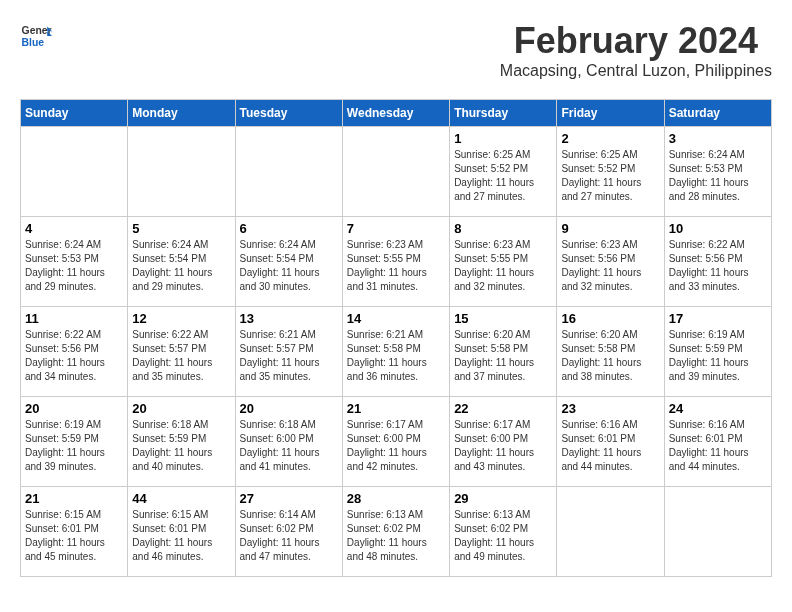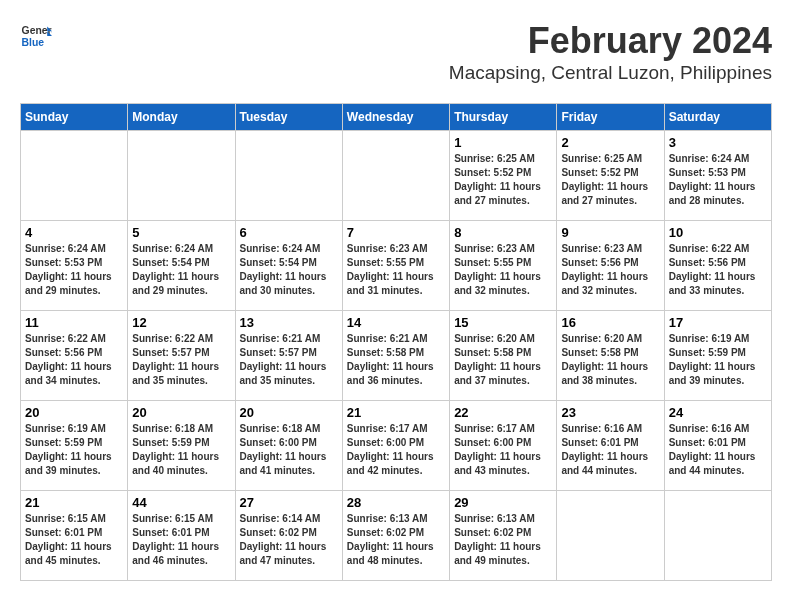--- a/index.html
+++ b/index.html
@@ -19,29 +19,29 @@
     .logo {
       display: flex;
       align-items: center;
       gap: 4px;
     }
     .logo-icon {
       width: 32px;
       height: 32px;
     }
     .title-block {
-      text-align: right;
+      text-align: center;
     }
     .month-year {
       font-size: 36px;
       font-weight: bold;
       color: #333;
     }
     .location {
-      font-size: 19px;
+      font-size: 16px;
       color: #333;
     }
     .calendar {
       width: 100%;
       border-collapse: collapse;
       font-size: 11px;
       margin-top: 19px;
     }
     .calendar th {
       background-color: #1565c0;
@@ -61,21 +61,20 @@
     .day-num {
       font-weight: bold;
       font-size: 13px;
       margin-bottom: 2px;
       display: block;
     }
     .day-info {
       font-size: 10px;
       color: #333;
       line-height: 1.4;
-      font-weight: bold;
     }
     .empty { background: #fff; }
   </style>
 </head>
 <body>
 
 <div class="header">
   <div class="logo">
     <svg class="logo-icon" viewBox="0 0 40 40">
       <text x="2" y="18" font-size="13" font-weight="bold" fill="#333">General</text>

